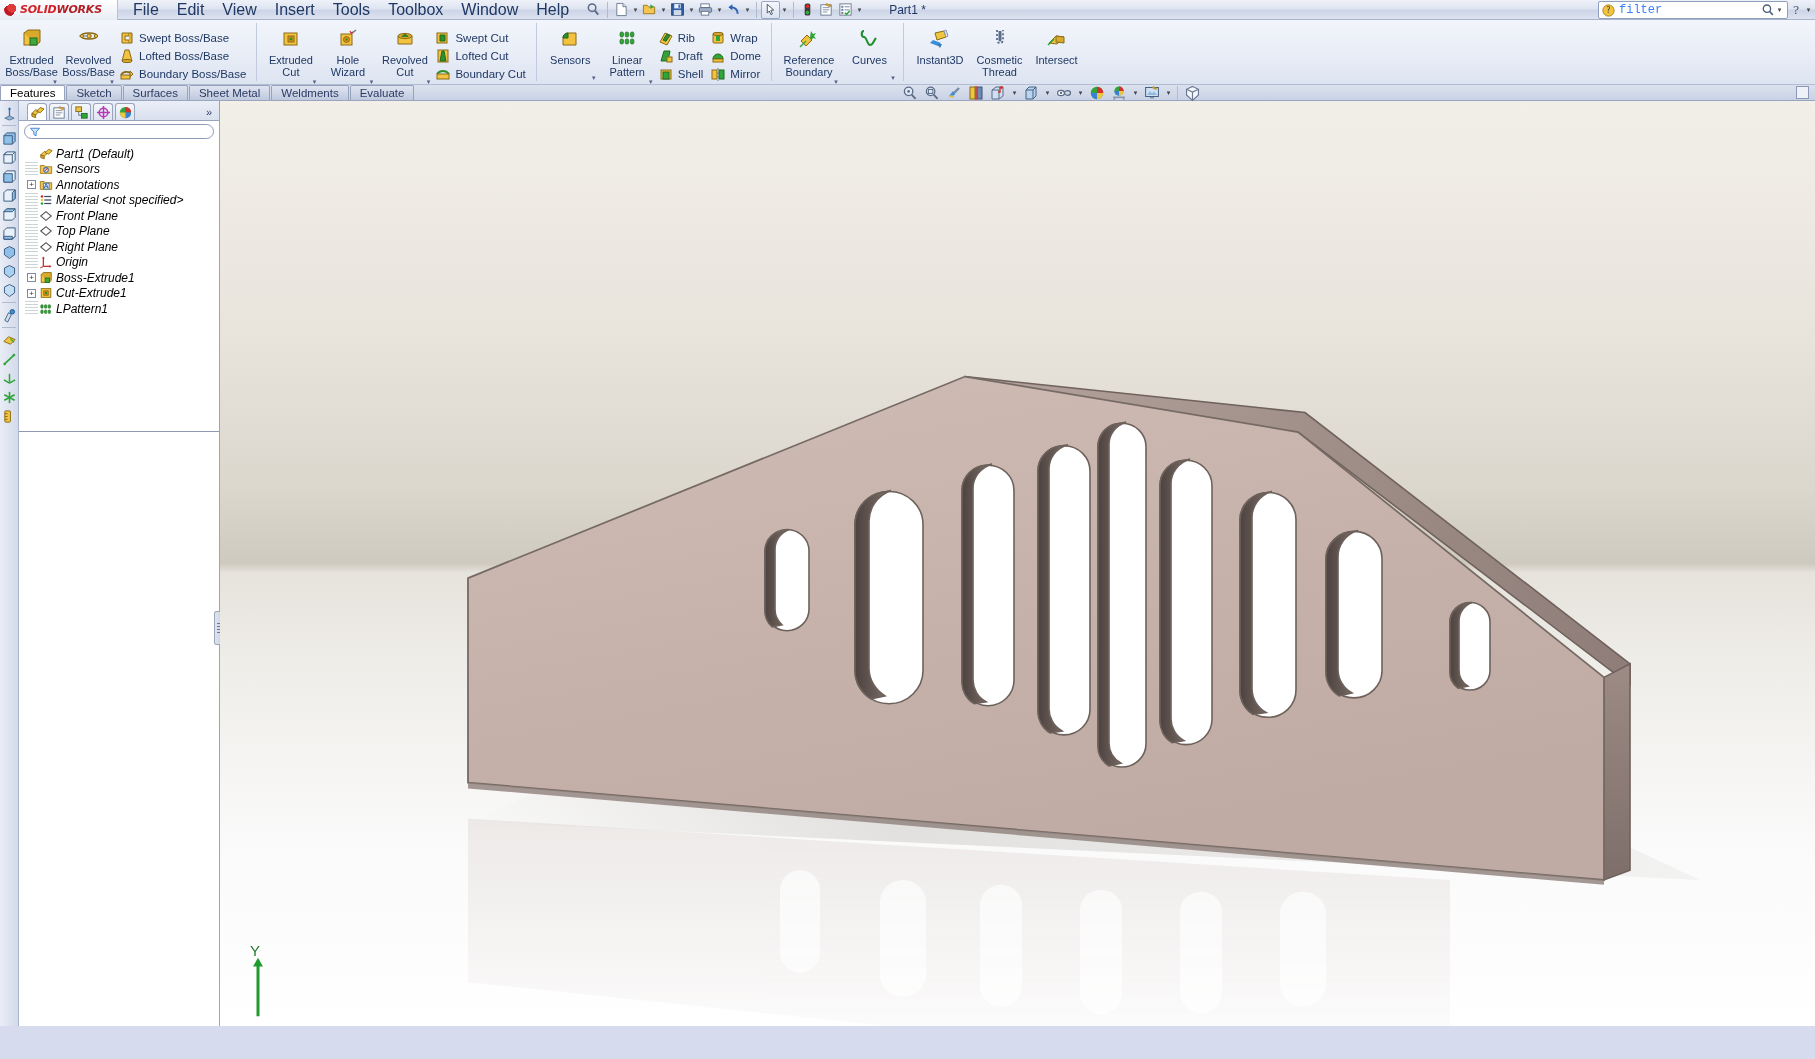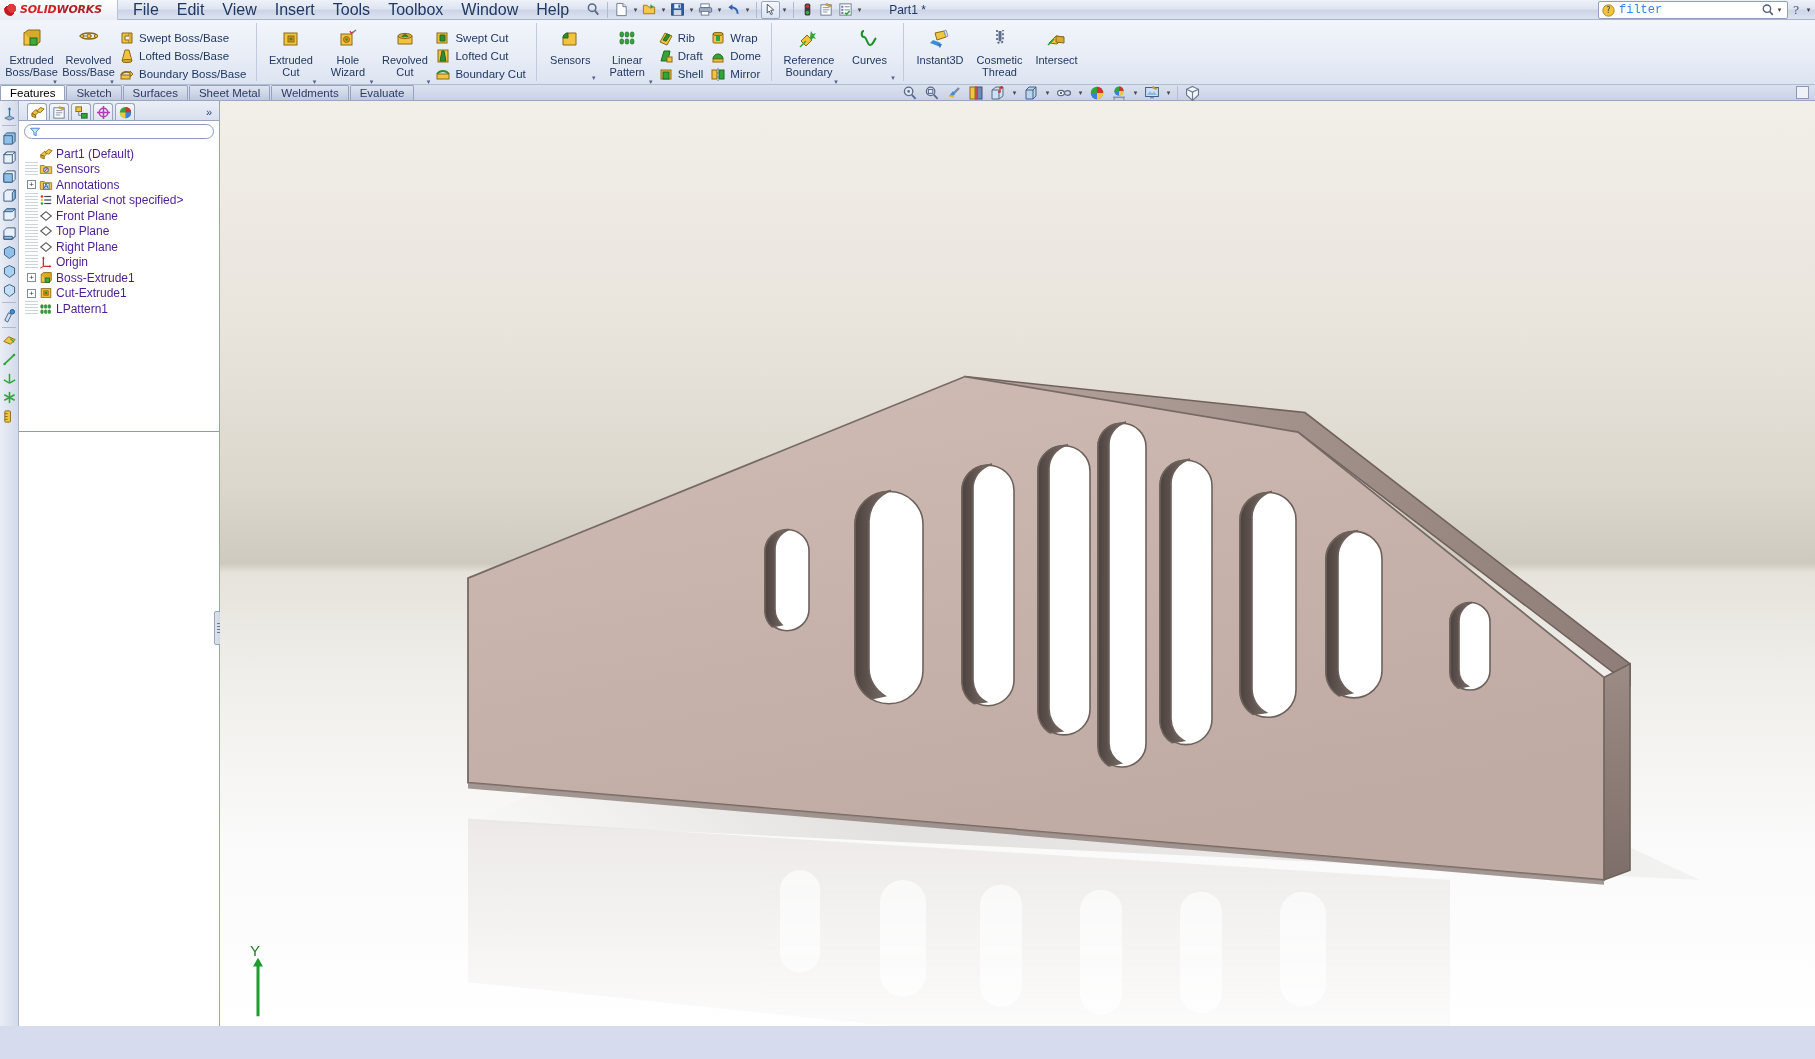--- a/index.html
+++ b/index.html
@@ -161,21 +161,21 @@
   .tr-row { display:flex; align-items:center; height:15.5px; white-space:nowrap; cursor:default; }
   .tr-indent { width:13px; flex:0 0 13px; display:flex;align-items:center;justify-content:center; }
   .tr-plus {
     width:9px;height:9px;border:1px solid #7f8ba3;background:#fff;
     font-size:8px;line-height:7px;text-align:center;color:#333;
   }
   .tr-dots { width:13px; flex:0 0 13px; height:15px;
              background-image:linear-gradient(#9aa 1px, transparent 1px);
              background-size:2px 3px; background-position:6px 0; opacity:.5;}
   .tr-ico { width:15px;flex:0 0 15px; display:flex;align-items:center;justify-content:center; margin-right:3px;}
-  .tr-label { font-size:12px; color:#4c1d95; }
+  .tr-label { font-size:12px; color:#000000;font-style:italic; }
   .fm-bottomline { position:absolute; left:0; right:0; top:330px; height:1px; background:#8f9ab2; }
 
   .fm-splitter {
     position:absolute; right:-5px; top:510px; width:10px; height:34px;
     background:linear-gradient(to right,#dfe4ef,#c7cfe0);
     border:1px solid #9aa4bb; border-radius:2px;
     display:flex; flex-direction:column; align-items:center; justify-content:center; gap:2px;
   }
   .fm-splitter i { width:4px;height:1px;background:#6f7a93; display:block;}
 

